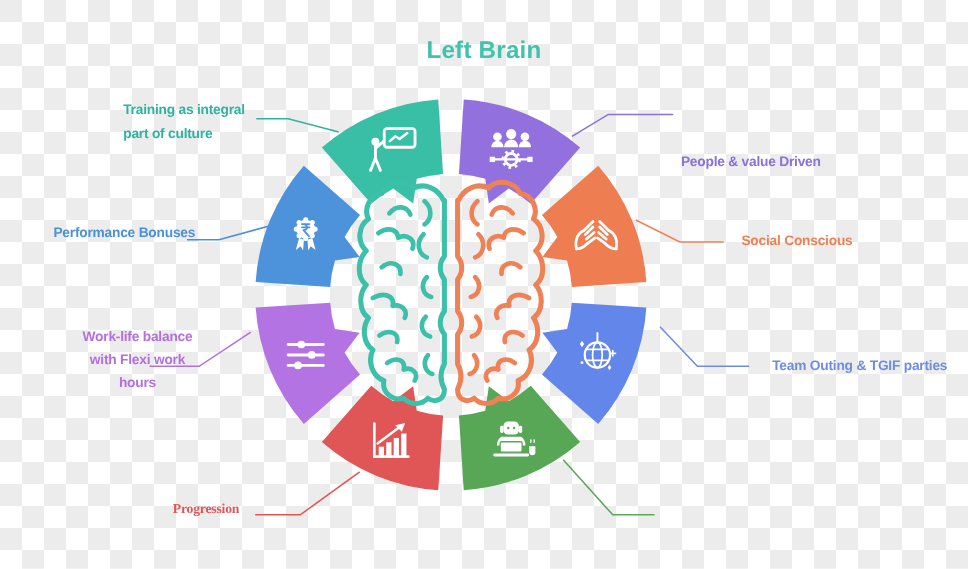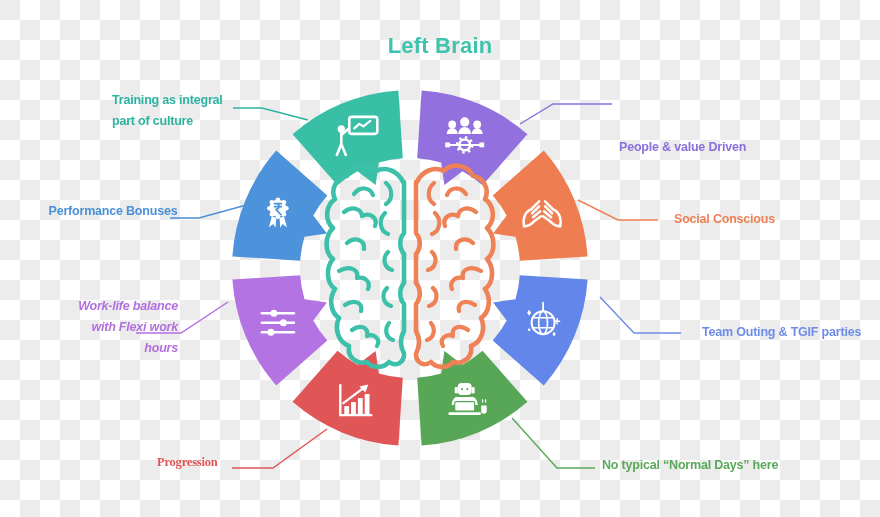--- a/index.html
+++ b/index.html
@@ -177,21 +177,20 @@
   <div class="title-row">
     <span style="color: rgb(63, 195, 173);">Left Brain</span>
   </div>
 
   <div id="labels">
       <div class="seg-label" style="left: 112px; top: 90px; width: 140px; text-align: left; color: rgb(46, 179, 160);">Training as integral
 part of culture</div>
       <div class="seg-label" style="left: 619px; top: 94px; width: 172px; text-align: left; color: rgb(138, 111, 221); margin-top: 43px;">People &amp; value Driven</div>
       <div class="seg-label" style="left: 626px; top: 209px; width: 150px; text-align: left; color: rgb(239, 128, 84); margin-left: 48px;">Social Conscious</div>
       <div class="seg-label" style="left: 686px; top: 322px; width: 190px; text-align: left; color: rgb(109, 140, 232); margin-left: 16px;">Team Outing &amp; TGIF parties</div>
-      <div class="seg-label" style="left: 602px; top: 455px; width: 250px; text-align: left; color: rgb(90, 168, 90);">No typical “Normal Days” here</div>
       <div class="seg-label" style="left: 157px; top: 452px; width: 110px; text-align: left; color: rgb(224, 85, 85); font-family: Liberation Serif, serif;">Progression</div>
-      <div class="seg-label" style="left: 28px; top: 296px; width: 150px; text-align: right; color: rgb(179, 111, 224); font-style: italic;">Work-life balance
+      <div class="seg-label" style="left: 50px; top: 296px; width: 150px; text-align: center; color: rgb(179, 111, 224);">Work-life balance
 with Flexi work
 hours</div>
       <div class="seg-label" style="left: 28px; top: 201px; width: 170px; text-align: center; color: rgb(74, 144, 216);">Performance Bonuses</div>
     </div>
 
 </div>
 
 </body></html>

